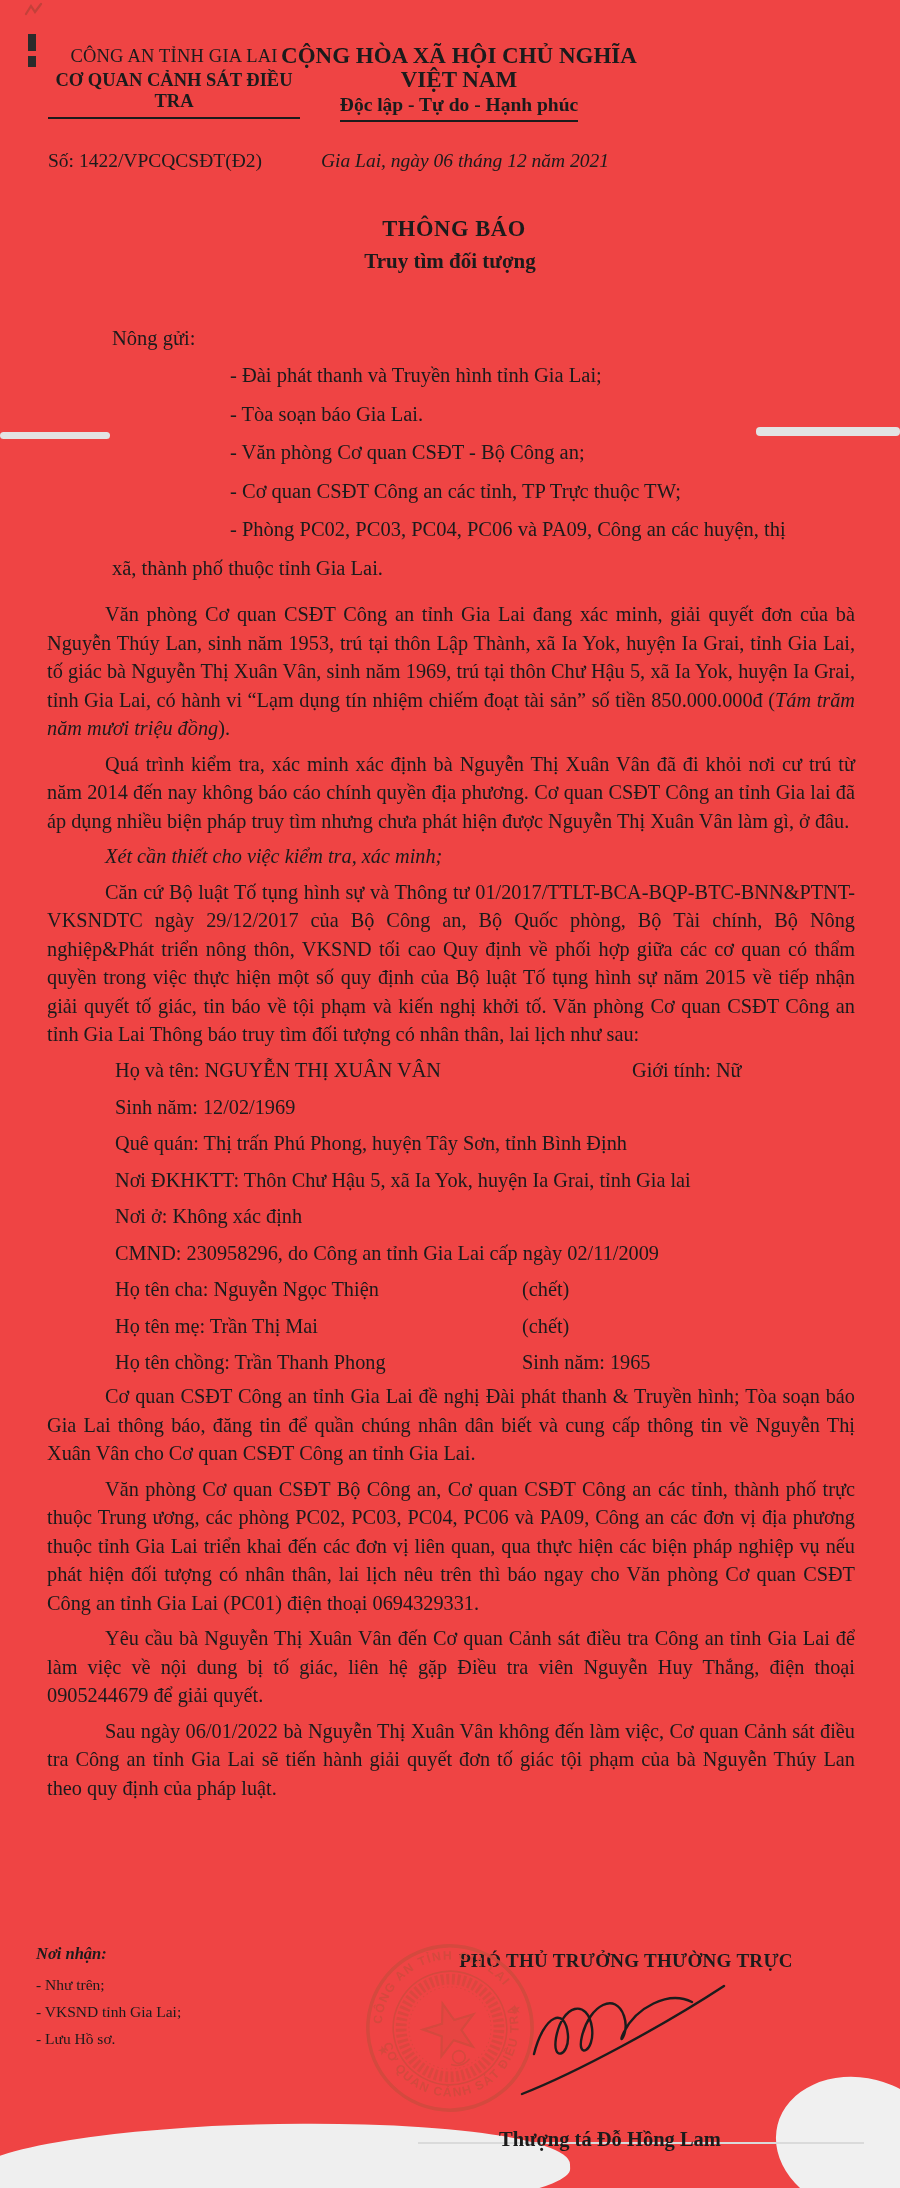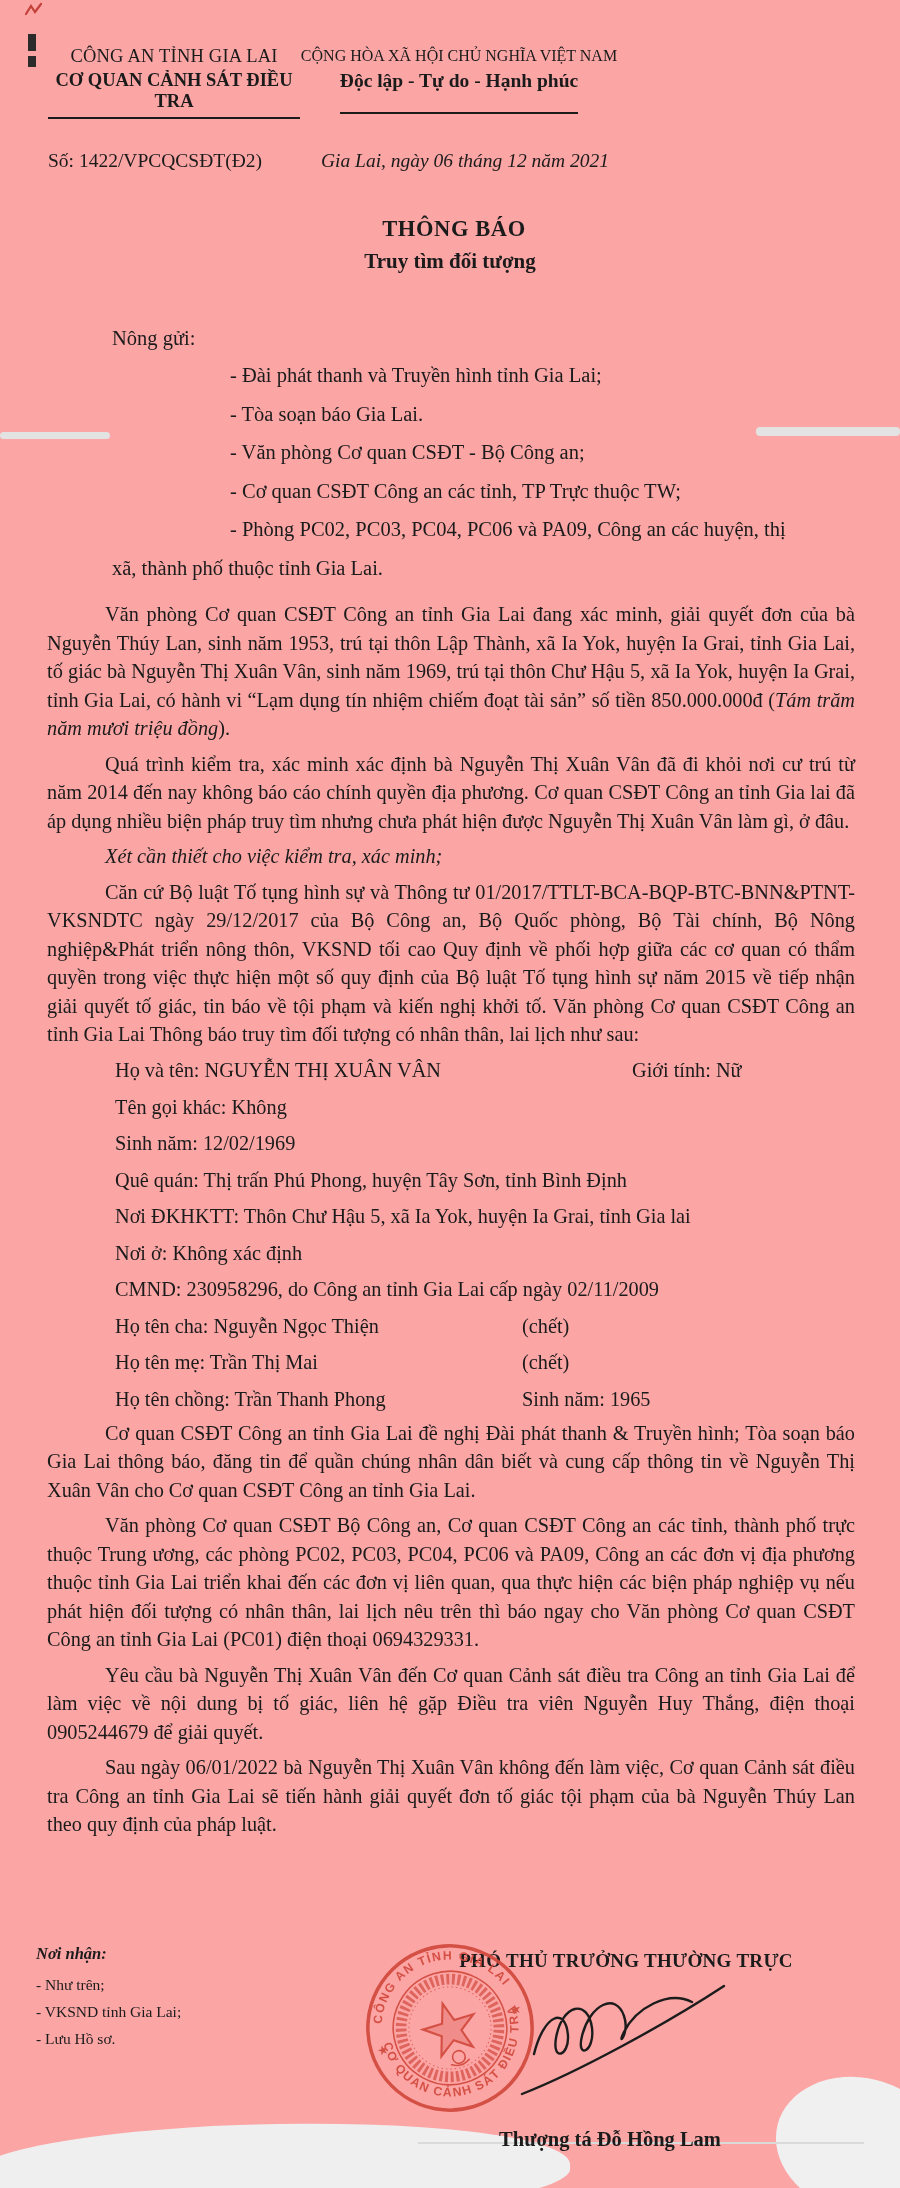--- a/index.html
+++ b/index.html
@@ -1,16 +1,16 @@
 <!DOCTYPE html>
 <html><head>
 <meta charset="utf-8">
 <style>
   html,body{margin:0;padding:0;background:#9a9a9a;}
-  .page{position:relative;width:900px;height:2188px;background:#fca5a5;overflow:hidden;
+  .page{position:relative;width:900px;height:2188px;background:#ef4444;overflow:hidden;
         font-family:"Liberation Serif","DejaVu Serif",serif;color:#1b1b1b;}
   .page *{box-sizing:border-box;}
 
   
   .artifact{position:absolute;z-index:0;}
   .edge-mark1{left:28px;top:34px;width:8px;height:17px;background:#2b2b2b;}
   .edge-mark2{left:28px;top:56px;width:8px;height:11px;background:#2b2b2b;}
   .streak1{left:0;top:432px;width:110px;height:7px;background:#e3e3e3;border-radius:4px;}
   .streak2{left:756px;top:427px;width:144px;height:9px;background:#e3e3e3;border-radius:4px;}
   .blob1{left:-30px;top:2124px;width:600px;height:92px;background:#efefef;border-radius:45% 55% 40% 50%;transform:rotate(-2deg);}
@@ -19,23 +19,23 @@
   .corner-mark{left:24px;top:2px;}
 
   .layer{position:absolute;z-index:1;}
 
   
   .header-left{left:48px;top:44px;width:252px;text-align:center;}
   .hl1{font-size:18.5px;letter-spacing:.2px;line-height:24px;}
   .hl2{font-size:18.5px;font-weight:bold;margin-top:2px;}
   .hl2 span{display:inline-block;border-bottom:2px solid #1b1b1b;padding-bottom:5px;}
   .header-right{left:278px;top:44px;width:362px;text-align:center;}
-  .hr1{font-size:16px;font-weight:normal;line-height:24px;}
+  .hr1{font-size:23px;font-weight:bold;line-height:24px;}
   .hr2{font-size:19.5px;font-weight:bold;margin-top:2px;}
-  .hr2 span{display:inline-block;border-bottom:2px solid #1b1b1b;padding-bottom:20px;}
+  .hr2 span{display:inline-block;border-bottom:2px solid #1b1b1b;padding-bottom:4px;}
   .ref{left:48px;top:150px;width:252px;text-align:left;font-size:19.5px;}
   .date{left:295px;top:150px;width:340px;text-align:center;font-size:19.5px;font-style:italic;}
 
   
   .title{left:0;top:216px;width:900px;text-align:center;}
   .t1{font-size:22.5px;font-weight:bold;letter-spacing:.6px;padding-left:8px;}
   .t2{font-size:21px;font-weight:bold;margin-top:7px;}
 
   
   .salutation{left:112px;top:320px;width:676px;font-size:20.5px;}
@@ -105,21 +105,20 @@
   </div>
 
   <div class="layer body-text" style="position:absolute;">
     <p><span>Văn phòng Cơ quan CSĐT Công an tỉnh Gia Lai đang xác minh, giải quyết đơn của bà Nguyễn Thúy Lan, sinh năm 1953, trú tại thôn Lập Thành, xã Ia Yok, huyện Ia Grai, tỉnh Gia Lai, tố giác bà Nguyễn Thị Xuân Vân, sinh năm 1969, trú tại thôn Chư Hậu 5, xã Ia Yok, huyện Ia Grai, tỉnh Gia Lai, có hành vi “Lạm dụng tín nhiệm chiếm đoạt tài sản” số tiền 850.000.000đ (</span><span class="it">Tám trăm năm mươi triệu đồng</span><span>).</span></p>
     <p>Quá trình kiểm tra, xác minh xác định bà Nguyễn Thị Xuân Vân đã đi khỏi nơi cư trú từ năm 2014 đến nay không báo cáo chính quyền địa phương. Cơ quan CSĐT Công an tỉnh Gia lai đã áp dụng nhiều biện pháp truy tìm nhưng chưa phát hiện được Nguyễn Thị Xuân Vân làm gì, ở đâu.</p>
     <p class="it">Xét cần thiết cho việc kiểm tra, xác minh;</p>
     <p>Căn cứ Bộ luật Tố tụng hình sự và Thông tư 01/2017/TTLT-BCA-BQP-BTC-BNN&amp;PTNT-VKSNDTC ngày 29/12/2017 của Bộ Công an, Bộ Quốc phòng, Bộ Tài chính, Bộ Nông nghiệp&amp;Phát triển nông thôn, VKSND tối cao Quy định về phối hợp giữa các cơ quan có thẩm quyền trong việc thực hiện một số quy định của Bộ luật Tố tụng hình sự năm 2015 về tiếp nhận giải quyết tố giác, tin báo về tội phạm và kiến nghị khởi tố. Văn phòng Cơ quan CSĐT Công an tỉnh Gia Lai Thông báo truy tìm đối tượng có nhân thân, lai lịch như sau:</p>
 
     <div class="fields">
       <div class="frow"><span>Họ và tên: NGUYỄN THỊ XUÂN VÂN</span><span class="fr-right">Giới tính: Nữ</span></div>
-      <div class="frow"><span>Tên gọi khác: Không</span></div>
       <div class="frow"><span>Sinh năm: 12/02/1969</span></div>
       <div class="frow"><span>Quê quán: Thị trấn Phú Phong, huyện Tây Sơn, tỉnh Bình Định</span></div>
       <div class="frow"><span>Nơi ĐKHKTT: Thôn Chư Hậu 5, xã Ia Yok, huyện Ia Grai, tỉnh Gia lai</span></div>
       <div class="frow"><span>Nơi ở: Không xác định</span></div>
       <div class="frow"><span>CMND: 230958296, do Công an tỉnh Gia Lai cấp ngày 02/11/2009</span></div>
       <div class="frow"><span>Họ tên cha: Nguyễn Ngọc Thiện</span><span class="fr-right b">(chết)</span></div>
       <div class="frow"><span>Họ tên mẹ: Trần Thị Mai</span><span class="fr-right b">(chết)</span></div>
       <div class="frow"><span>Họ tên chồng: Trần Thanh Phong</span><span class="fr-right b">Sinh năm: 1965</span></div>
     </div>
 

